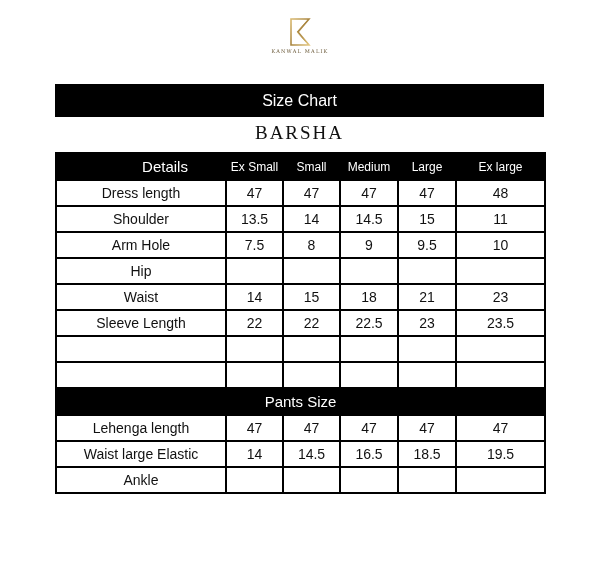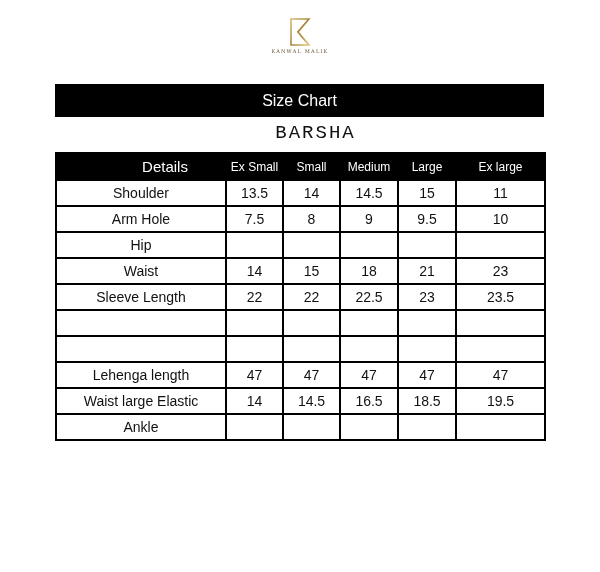--- a/index.html
+++ b/index.html
@@ -2,21 +2,21 @@
 <html><head>
 <meta charset="utf-8">
 <style>
   html, body { margin: 0; padding: 0; background: #ffffff; }
   body { width: 600px; height: 572px; position: relative; overflow: hidden; font-family: "Liberation Sans", "DejaVu Sans", sans-serif; color: #111; }
   .logo { position: absolute; left: 270px; top: 18px; width: 60px; height: 48px; text-align: center; }
   .logo svg { display: block; margin: 0 auto; }
   .logo-text { font-family: "DejaVu Serif", serif; font-size: 5px; letter-spacing: 1.2px; color: #6b5a3a; margin-top: 2px; white-space: nowrap; }
   .band { position: absolute; left: 55px; width: 489px; background: #000; color: #fff; text-align: center; }
   .band-title { top: 84px; height: 33px; line-height: 33px; font-size: 16px; }
-  .product-name { position: absolute; left: 71px; width: 489px; top: 119px; height: 28px; line-height: 28px; text-align: center; font-size: 19px; letter-spacing: 2px; font-family: Liberation Mono, monospace; color: #111; }
+  .product-name { position: absolute; left: 55px; width: 489px; top: 119px; height: 28px; line-height: 28px; text-align: center; font-size: 19px; letter-spacing: 2px; font-family: Liberation Serif, serif; color: #111; }
   table.chart { position: absolute; left: 55px; top: 152px; border-collapse: collapse; table-layout: fixed; width: 489px; }
   table.chart td, table.chart th { border: 2px solid #000; text-align: center; padding: 0; font-size: 14px; font-weight: normal; height: 24px; }
   table.chart thead th { background: #000; color: #fff; font-size: 12px; height: 25px; }
   table.chart thead th.first { font-size: 15px; padding-left: 48px; }
   table.chart tr.section td { background: #000; color: #fff; font-size: 15px; height: 25px; }
   col.c0 { width: 170px; } col.c1 { width: 57px; } col.c2 { width: 57px; } col.c3 { width: 58px; } col.c4 { width: 58px; } col.c5 { width: 89px; }
 </style>
 </head>
 <body>
 
@@ -54,20 +54,28 @@
     <tr>
       <th class="first">Details</th>
       <th>Ex Small</th>
       <th>Small</th>
       <th>Medium</th>
       <th>Large</th>
       <th>Ex large</th>
     </tr>
   </thead>
   <tbody>
+    <tr>
+      <td>Dress length</td>
+      <td>47</td>
+      <td>47</td>
+      <td>47</td>
+      <td>47</td>
+      <td>48</td>
+    </tr>
     <tr>
       <td>Shoulder</td>
       <td>13.5</td>
       <td>14</td>
       <td>14.5</td>
       <td>15</td>
       <td>11</td>
     </tr>
     <tr>
       <td>Arm Hole</td>
@@ -110,20 +118,23 @@
       <td></td>
     </tr>
     <tr>
       <td></td>
       <td></td>
       <td></td>
       <td></td>
       <td></td>
       <td></td>
     </tr>
+    <tr class="section">
+      <td colspan="6">Pants Size</td>
+    </tr>
     <tr>
       <td>Lehenga length</td>
       <td>47</td>
       <td>47</td>
       <td>47</td>
       <td>47</td>
       <td>47</td>
     </tr>
     <tr>
       <td>Waist large Elastic</td>

